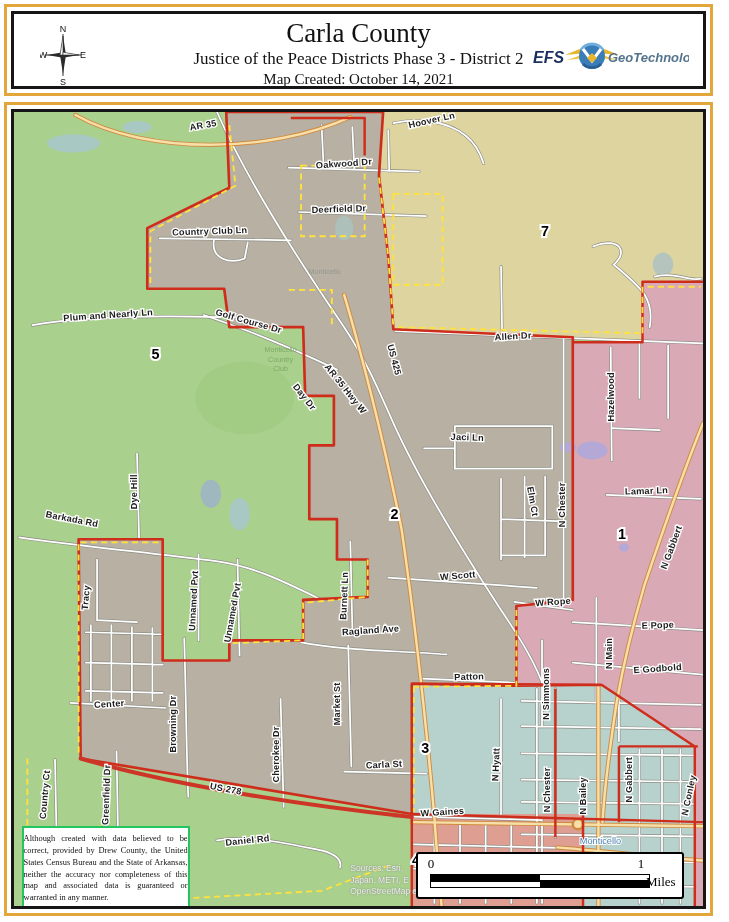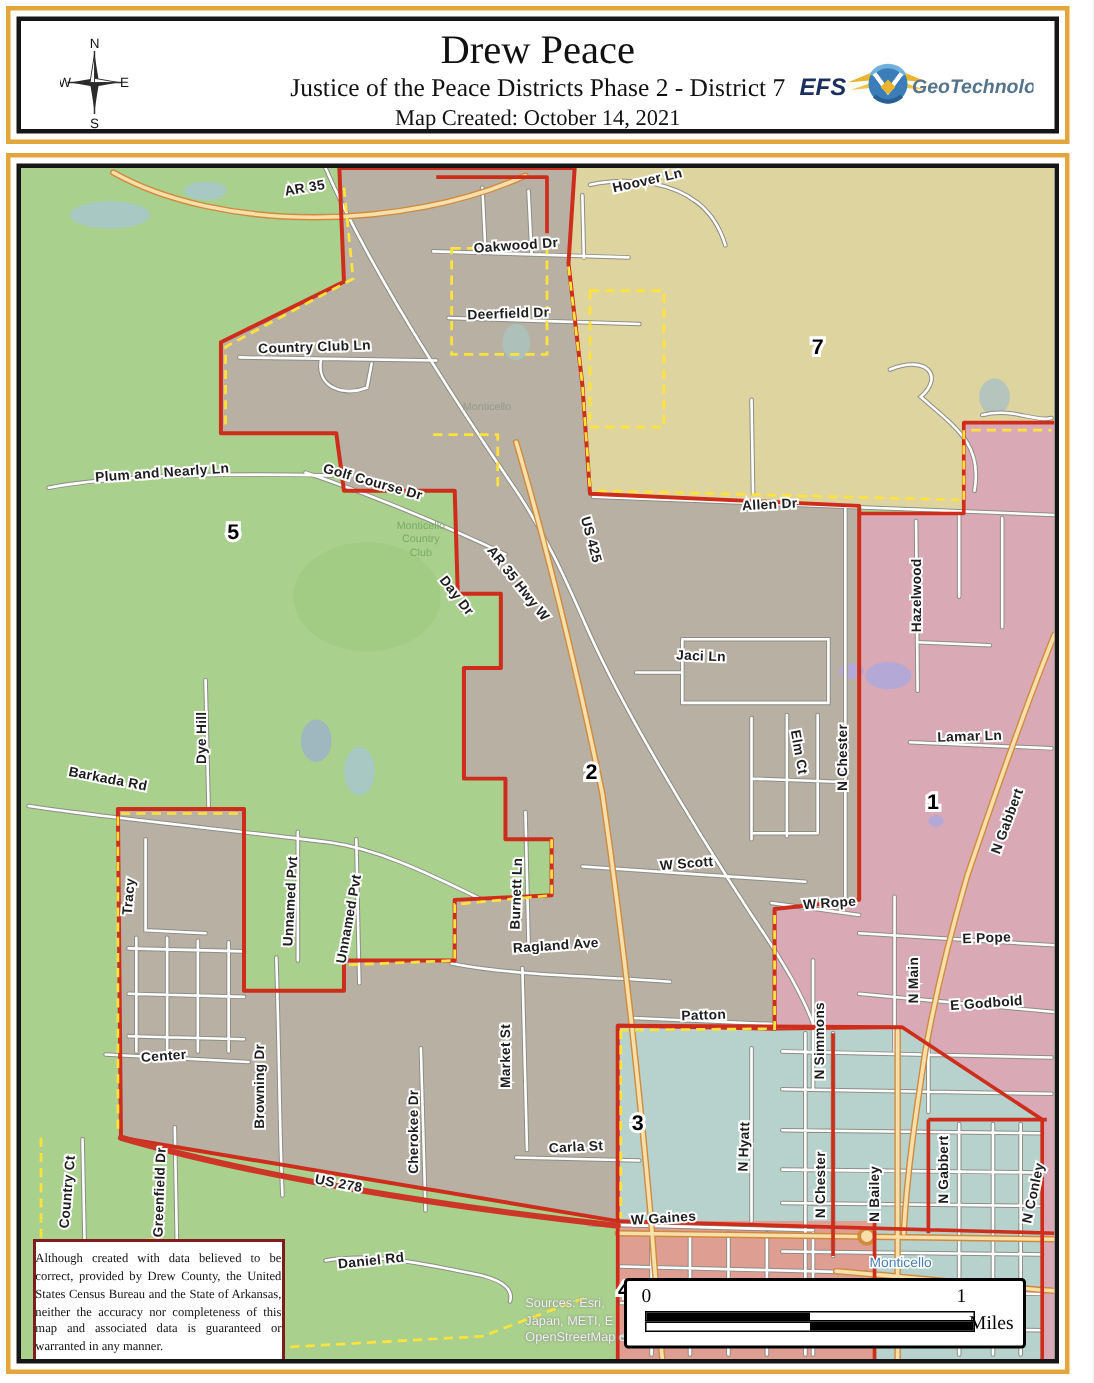--- a/index.html
+++ b/index.html
@@ -22,21 +22,21 @@
   svg text{font-family:"Liberation Sans",sans-serif;}
   .rd{font-size:9px;font-weight:bold;fill:#1d1d1d;stroke:#ffffff;stroke-width:2.6px;
       paint-order:stroke;text-anchor:middle;letter-spacing:.2px;}
   .dist{font-size:14px;font-weight:bold;fill:#000;stroke:#ffffff;stroke-width:4px;
       paint-order:stroke;text-anchor:middle;}
   .faint{font-size:7px;fill:#94998d;text-anchor:middle;}
   .green{font-size:7px;fill:#7cab66;text-anchor:middle;}
   .blue{font-size:9px;fill:#4b7fb0;stroke:#fff;stroke-width:2px;paint-order:stroke;text-anchor:middle;}
   
   #disclaimer-box{position:absolute;left:1.1%;top:89.9%;width:164px;background:#fff;
-    border:2px solid #7f1d1d;padding:5px 0;font-family:"Liberation Serif",serif;
+    border:2px solid #22c55e;padding:5px 0;font-family:"Liberation Serif",serif;
     font-size:8.4px;line-height:1.42;text-align:justify;color:#111;}
   #sources{position:absolute;left:48.8%;top:94.6%;width:330px;font-size:8.5px;line-height:1.35;
     color:#eef1ea;text-shadow:0 0 2px #8d948c, 0 0 1px #8d948c;}
   #scale-bar{position:absolute;left:58.3%;top:93.2%;width:268px;height:47px;background:#fff;
     border:2px solid #000;border-radius:3px;box-sizing:border-box;}
   #scale-bar .nums{position:relative;height:18px;font-family:"Liberation Serif",serif;font-size:13px;color:#000;}
   #sb-zero{position:absolute;left:10px;top:2px;}
   #sb-one{position:absolute;left:220px;top:2px;}
   #sb-miles{position:absolute;right:6px;top:20px;font-family:"Liberation Serif",serif;font-size:13px;text-align:center;}
   .sb-bar{position:absolute;left:12px;width:220px;height:7px;border:1px solid #000;box-sizing:border-box;}
@@ -56,22 +56,22 @@
       <polygon points="7,31 23,28.2 39,31 23,33.8" fill="#2b2b2b"></polygon>
       <polygon points="23,12 23,31 20,31" fill="#fff" stroke="#2b2b2b" stroke-width=".6"></polygon>
       <polygon points="39,31 23,31 23,28.2" fill="#fff" stroke="#2b2b2b" stroke-width=".6"></polygon>
       <text x="23" y="8" text-anchor="middle" font-size="9" font-family="Liberation Serif,serif" fill="#111">N</text>
       <text x="43" y="34" text-anchor="middle" font-size="9" font-family="Liberation Serif,serif" fill="#111">E</text>
       <text x="23" y="61" text-anchor="middle" font-size="9" font-family="Liberation Serif,serif" fill="#111">S</text>
       <text x="3" y="34" text-anchor="middle" font-size="9" font-family="Liberation Serif,serif" fill="#111">W</text>
     </svg>
 
     <div id="title-block">
-      <div id="page-title">Drew Peace</div>
-      <div id="page-subtitle">Justice of the Peace Districts Phase 2 - District 7</div>
+      <div id="page-title">Carla County</div>
+      <div id="page-subtitle">Justice of the Peace Districts Phase 3 - District 2</div>
       <div id="page-created">Map Created: October 14, 2021</div>
     </div>
 
     <svg id="logo" width="158" height="40" viewBox="0 0 158 40">
       <text x="2" y="27" font-size="16" font-style="italic" font-weight="bold" fill="#1b2f5e">EFS</text>
       <g>
         <polygon points="34,19 56,10 56,17" fill="#e9b52c"></polygon>
         <polygon points="36,24 56,17 56,22" fill="#f0c64a"></polygon>
         <polygon points="88,19 66,10 66,17" fill="#e9b52c"></polygon>
         <polygon points="86,24 66,17 66,22" fill="#f0c64a"></polygon>

